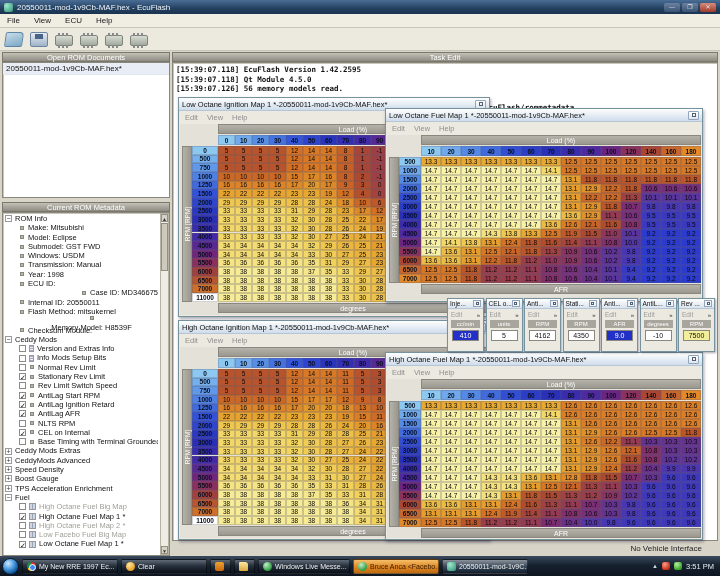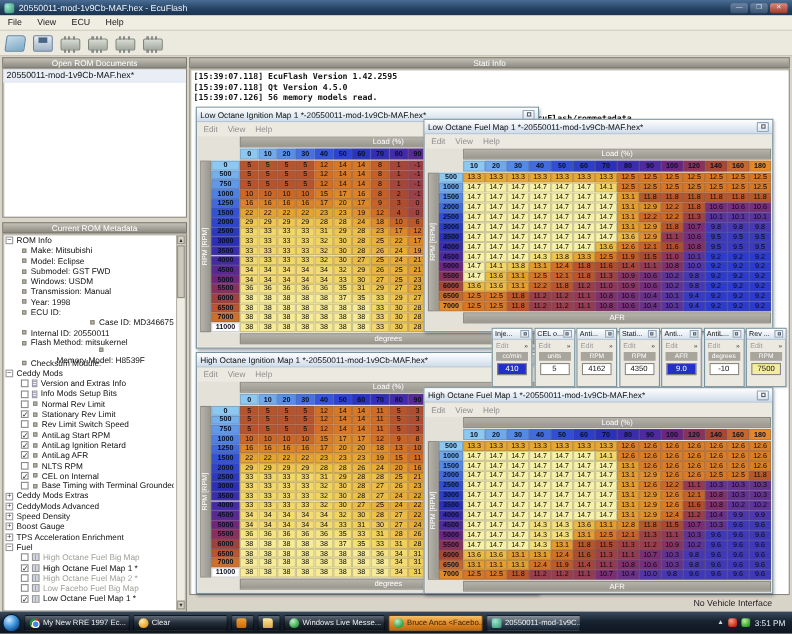--- a/index.html
+++ b/index.html
@@ -310,25 +310,25 @@
           <div>Low Octane Fuel Map 1 *</div>
         </div>
       </div>
     <div class="scroll" style="left:157px;top:0;height:342px;">
       <div class="sarrow" style="top:0;">▲</div>
       <div class="sthumb" style="top:9px;height:48px;"></div>
       <div class="sarrow" style="bottom:0;">▼</div>
     </div>
   </div>
 
-  <div class="phead" style="left:172px;top:52px;width:546px;">Stati Info</div>
+  <div class="phead" style="left:172px;top:52px;width:546px;">Task Edit</div>
   <div class="sunken" style="left:172px;top:62px;width:546px;height:479px;z-index:1;">
     <div class="log" id="log">
         <div>[15:39:07.118] EcuFlash Version 1.42.2595</div>
-        <div>[15:39:07.118] Qt Version 4.5.0</div>
+        <div>[15:39:07.118] Qt Module 4.5.0</div>
         <div>[15:39:07.126] 56 memory models read.</div>
         <div style="position:absolute;left:311px;top:40px;">EcuFlash/rommetadata</div>
       </div>
   </div>
 
   <div id="mapwins">
       <div class="mapwin" style="left:178px;top:97px;width:312px;height:220px;z-index:2;">
         <div class="mw-title">
           <div>Low Octane Ignition Map 1 *-20550011-mod-1v9Cb-MAF.hex*</div>
           <div class="mw-close">

